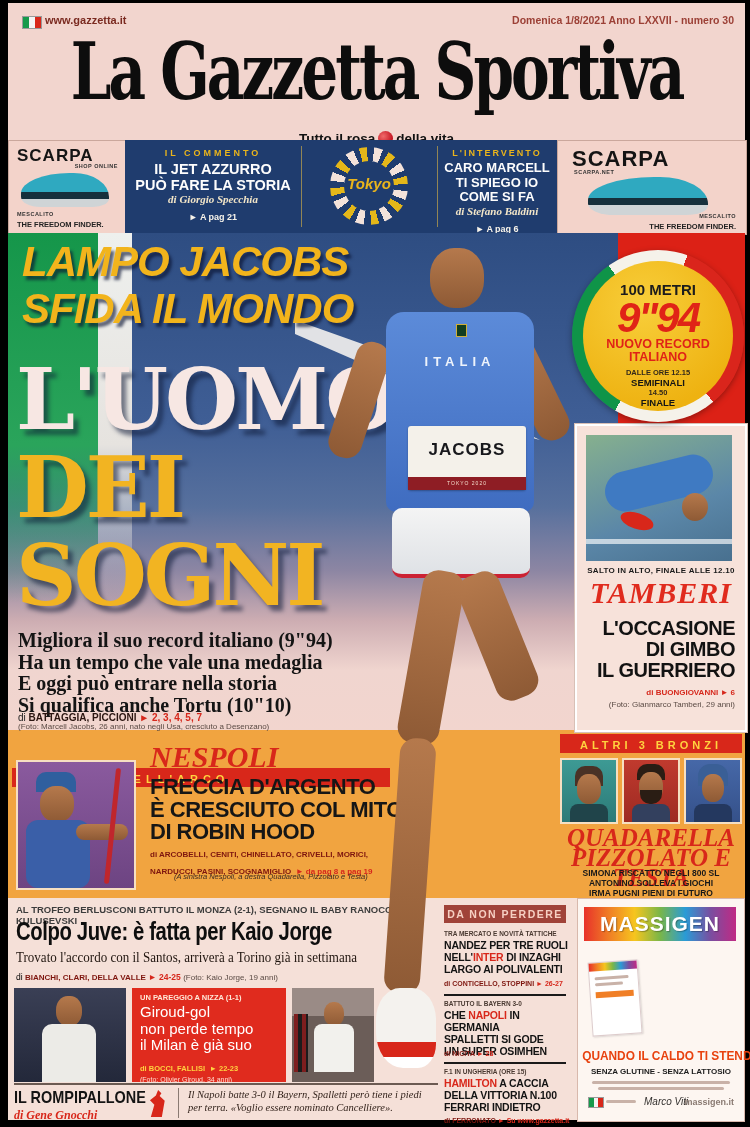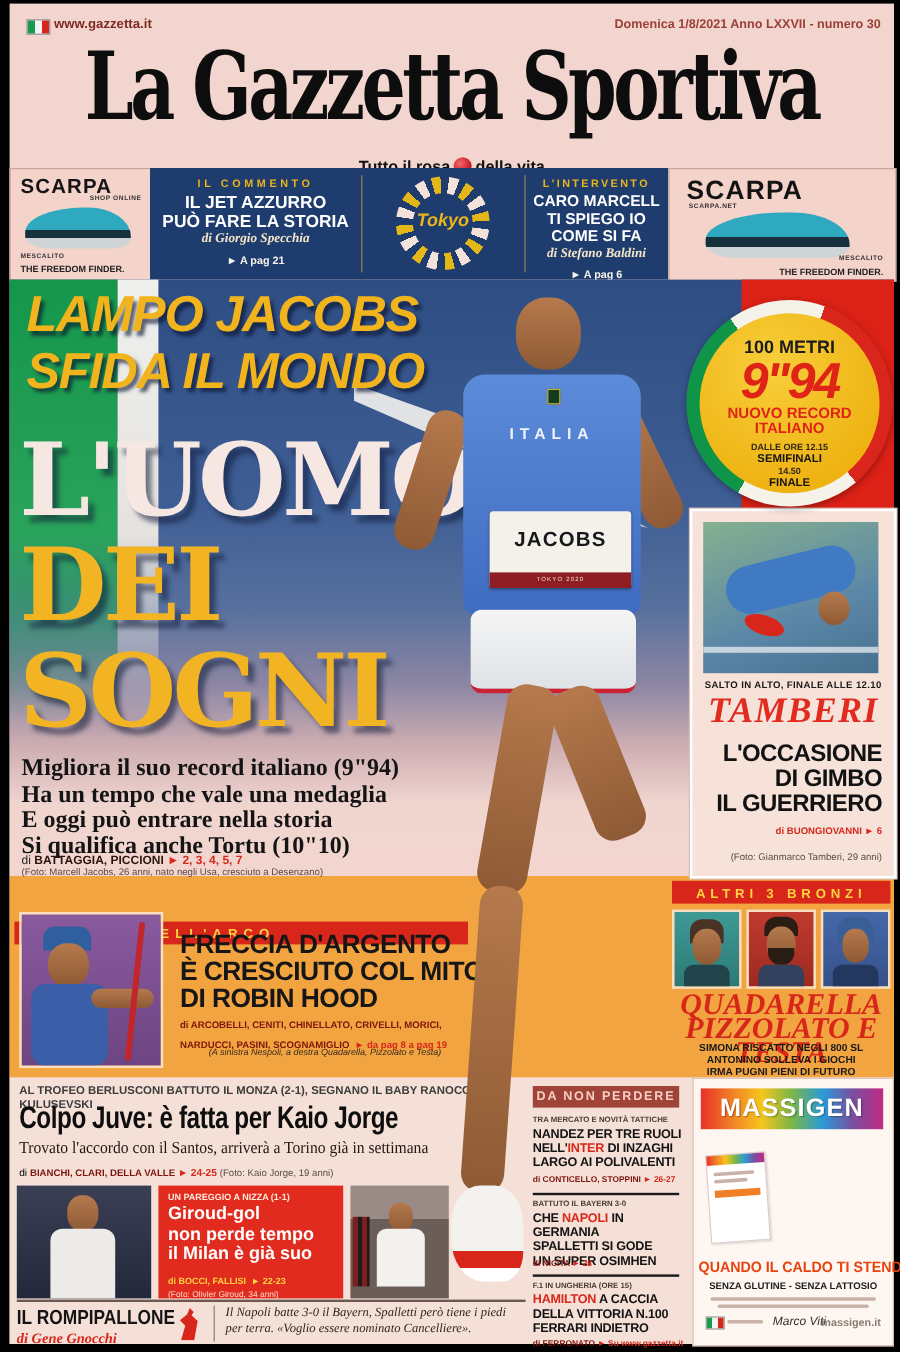--- a/index.html
+++ b/index.html
@@ -95,21 +95,21 @@
   .bro-name{font-family:"Liberation Serif",serif;font-style:italic;font-weight:900;font-size:25px;line-height:20px;color:#d8271a;}
   .bro-line{font-size:8.5px;line-height:10px;font-weight:900;color:#191919;}
   .miniphoto{border:2px solid #f6dfc2;}
 
   
   .juve-kicker{font-size:9.5px;font-weight:900;color:#3c3c3c;}
   .juve-head{font-size:26px;font-weight:900;color:#0e0e0e;transform:scaleX(.78);transform-origin:left;white-space:nowrap;letter-spacing:-.5px;}
   .juve-sub{font-family:"Liberation Serif",serif;font-size:14px;color:#20150f;transform:scaleX(.93);transform-origin:left;white-space:nowrap;}
   .redbox{background:#e02b1e;color:#fff;}
   .redbox .rk{font-size:7.5px;font-weight:bold;color:#ffe9d8;}
-  .redbox .rt{font-size:15px;line-height:16.5px;font-weight:700;}
+  .redbox .rt{font-size:15px;line-height:16.5px;font-weight:400;}
   .redbox .rby{font-size:7.5px;font-weight:900;color:#ffd23f;}
   .redbox .rcap{font-size:7px;color:#ffd9cc;}
 
   
   .dnp-header{background:#a04339;color:#f6cfc2;font-weight:900;font-size:10.5px;letter-spacing:1.5px;text-align:center;}
   .dnp-k{font-size:6.5px;font-weight:bold;color:#4a3a32;}
   .dnp-l{font-size:10.5px;line-height:12px;font-weight:900;color:#131313;letter-spacing:-.2px;}
   .dnp-red{color:#d8271a;}
   .dnp-by{font-size:7px;font-weight:900;color:#7e150e;}
   .dnp-div{height:2px;background:#1a1a1a;}
@@ -262,32 +262,33 @@
     <div class="abs tam-cap" style="left:0;top:140px;width:168px;text-align:center;">SALTO IN ALTO, FINALE ALLE 12.10</div>
     <div class="abs tam-name" style="left:0;top:150px;width:168px;text-align:center;">TAMBERI</div>
     <div class="abs tam-title" style="right:10px;top:192px;text-align:right;">
       <div>L'OCCASIONE</div>
       <div>DI GIMBO</div>
       <div>IL GUERRIERO</div>
     </div>
     <div class="abs" style="right:10px;top:262px;font-size:8px;text-align:right;">
       <span class="smallby" style="color:#d6281c;">di BUONGIOVANNI</span> <span class="pages-red" style="font-size:8px;">► 6</span>
     </div>
-    <div class="abs photocap" style="right:10px;top:274px;text-align:left;margin-top:10px;">(Foto: Gianmarco Tamberi, 29 anni)</div>
+    <div class="abs photocap" style="right:10px;top:274px;text-align:left;">(Foto: Gianmarco Tamberi, 29 anni)</div>
   </div>
 
   <div class="abs orange" style="left:8px;top:730px;width:737px;height:168px;z-index:1;"></div>
   <div class="abs redbar" style="left:12px;top:768px;width:368px;height:19px;line-height:19px;padding-left:10px;z-index:3;"><span>SECONDO NELL'ARCO</span></div>
   <div class="abs miniphoto" style="left:16px;top:760px;width:116px;height:126px;background:linear-gradient(180deg,#8a5a9e,#6d4482);z-index:3;overflow:hidden;">
     <div class="abs" style="left:18px;top:10px;width:40px;height:20px;background:#2f5f9e;border-radius:10px 10px 0 0;"></div>
     <div class="abs skin" style="left:22px;top:24px;width:34px;height:36px;border-radius:45%;"></div>
     <div class="abs" style="left:8px;top:58px;width:64px;height:68px;background:#3a5fa8;border-radius:12px;"></div>
     <div class="abs skin" style="left:58px;top:62px;width:52px;height:16px;border-radius:8px;"></div>
     <div class="abs" style="left:92px;top:6px;width:5px;height:116px;background:#c0262c;border-radius:3px;transform:rotate(6deg);"></div>
   </div>
+  <div class="abs nes-name" style="left:150px;top:740px;z-index:3;">NESPOLI</div>
   <div class="abs nes-title" style="left:150px;top:776px;z-index:3;">
     <div>FRECCIA D'ARGENTO</div>
     <div>È CRESCIUTO COL MITO</div>
     <div>DI ROBIN HOOD</div>
   </div>
   <div class="abs smallby" style="left:150px;top:850px;z-index:3;">di ARCOBELLI, CENITI, CHINELLATO, CRIVELLI, MORICI,</div>
   <div class="abs" style="left:150px;top:860px;z-index:3;">
     <span class="smallby">NARDUCCI, PASINI, SCOGNAMIGLIO</span> <span class="pages-red" style="font-size:8px;">► da pag 8 a pag 19</span>
   </div>
   <div class="abs smallcap" style="left:150px;top:872px;z-index:3;margin-left:24px;">(A sinistra Nespoli, a destra Quadarella, Pizzolato e Testa)</div>

